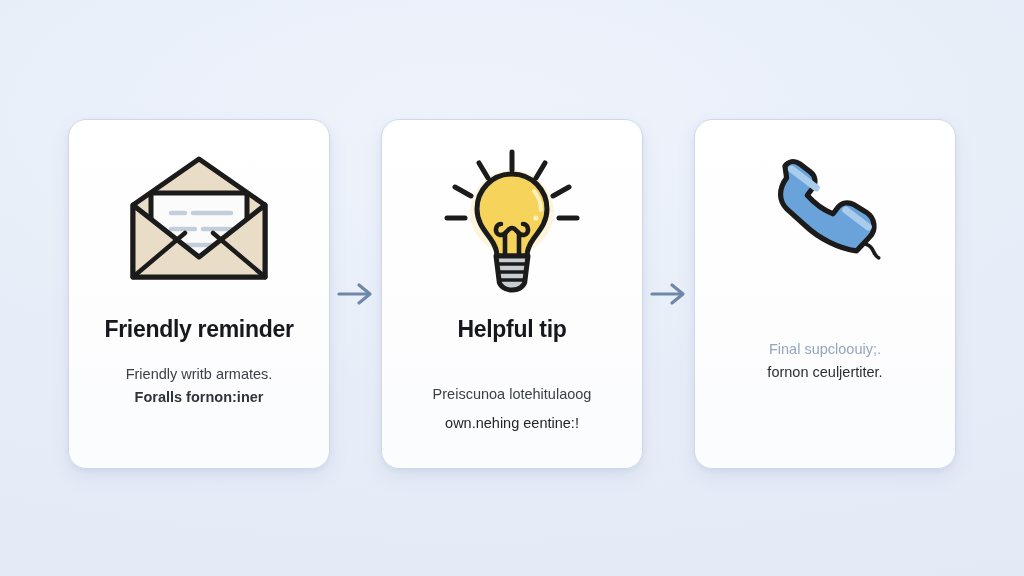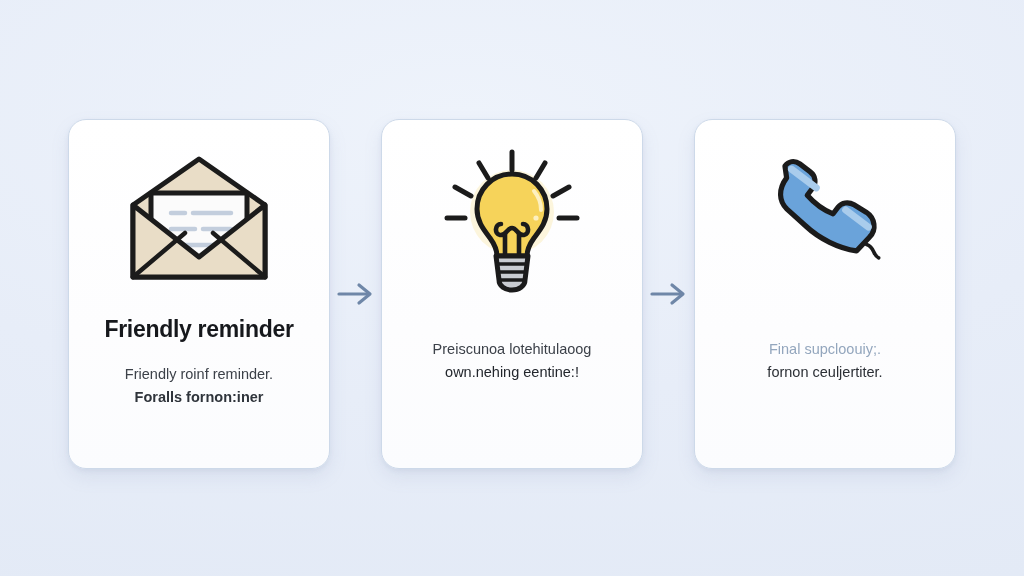--- a/index.html
+++ b/index.html
@@ -87,22 +87,22 @@
     height: 46px;
     flex: 0 0 auto;
     display: flex;
     align-items: center;
     justify-content: center;
   }
 
   
   .body-1 .l1 { color: #3c4149; }
   .body-1 .l2 { color: #2f343b; font-weight: bold; }
-  .body-2 .l1 { color: #3c4149; }
-  .body-2 .l2 { color: #22262c; }
+  .body-2 .l1 { color: #3c4149; margin-top: 20px; }
+  .body-2 .l2 { color: #22262c; margin-top: 6px; }
   .body-3 .l1 { color: #93a6bd; }
   .body-3 .l2 { color: #2b2f35; }
 </style>
 </head>
 <body>
 
 <div id="canvas">
   <div id="flow">
 
     <div class="card">
@@ -122,21 +122,21 @@
           </g>
 
           <path d="M10 50 L76 102 L142 50 L142 122 L10 122 Z" fill="#e9ddc7" stroke="#1b1b1b" stroke-width="5" stroke-linejoin="round"></path>
 
           <path d="M10 122 L62 78" fill="none" stroke="#1b1b1b" stroke-width="4.5" stroke-linecap="round"></path>
           <path d="M142 122 L90 78" fill="none" stroke="#1b1b1b" stroke-width="4.5" stroke-linecap="round"></path>
         </svg>
       </div>
       <div class="card-title">Friendly reminder</div>
       <div class="card-body body-1">
-        <div class="l1">Friendly roinf reminder.</div>
+        <div class="l1">Friendly writb armates.</div>
         <div class="l2">Foralls fornon:iner</div>
       </div>
     </div>
 
     <div class="arrow">
       <svg width="40" height="26" viewBox="0 0 40 26" aria-hidden="true">
         <line x1="3" y1="13" x2="32" y2="13" stroke="#6f87a8" stroke-width="3.2" stroke-linecap="round"></line>
         <polyline points="23,4 34,13 23,22" fill="none" stroke="#6f87a8" stroke-width="3.2" stroke-linecap="round" stroke-linejoin="round"></polyline>
       </svg>
     </div>
@@ -174,20 +174,21 @@
           <line x1="82" y1="88" x2="82" y2="110" stroke="#1b1b1b" stroke-width="4.6" stroke-linecap="round"></line>
 
           <path d="M59 110 L91 110 L88 134 C 88 140 82 144 75 144 C 68 144 62 140 62 134 Z" fill="#c9ccd1" stroke="#1b1b1b" stroke-width="5" stroke-linejoin="round"></path>
           <g stroke="#1b1b1b" stroke-width="3.6" stroke-linecap="round">
             <line x1="60" y1="118" x2="90" y2="118"></line>
             <line x1="61" y1="126" x2="89" y2="126"></line>
             <line x1="63" y1="134" x2="87" y2="134"></line>
           </g>
         </svg>
       </div>
+      <div class="card-title">Helpful tip</div>
       <div class="card-body body-2">
         <div class="l1">Preiscunoa lotehitulaoog</div>
         <div class="l2">own.nehing eentine:!</div>
       </div>
     </div>
 
     <div class="arrow">
       <svg width="40" height="26" viewBox="0 0 40 26" aria-hidden="true">
         <line x1="3" y1="13" x2="32" y2="13" stroke="#6f87a8" stroke-width="3.2" stroke-linecap="round"></line>
         <polyline points="23,4 34,13 23,22" fill="none" stroke="#6f87a8" stroke-width="3.2" stroke-linecap="round" stroke-linejoin="round"></polyline>

